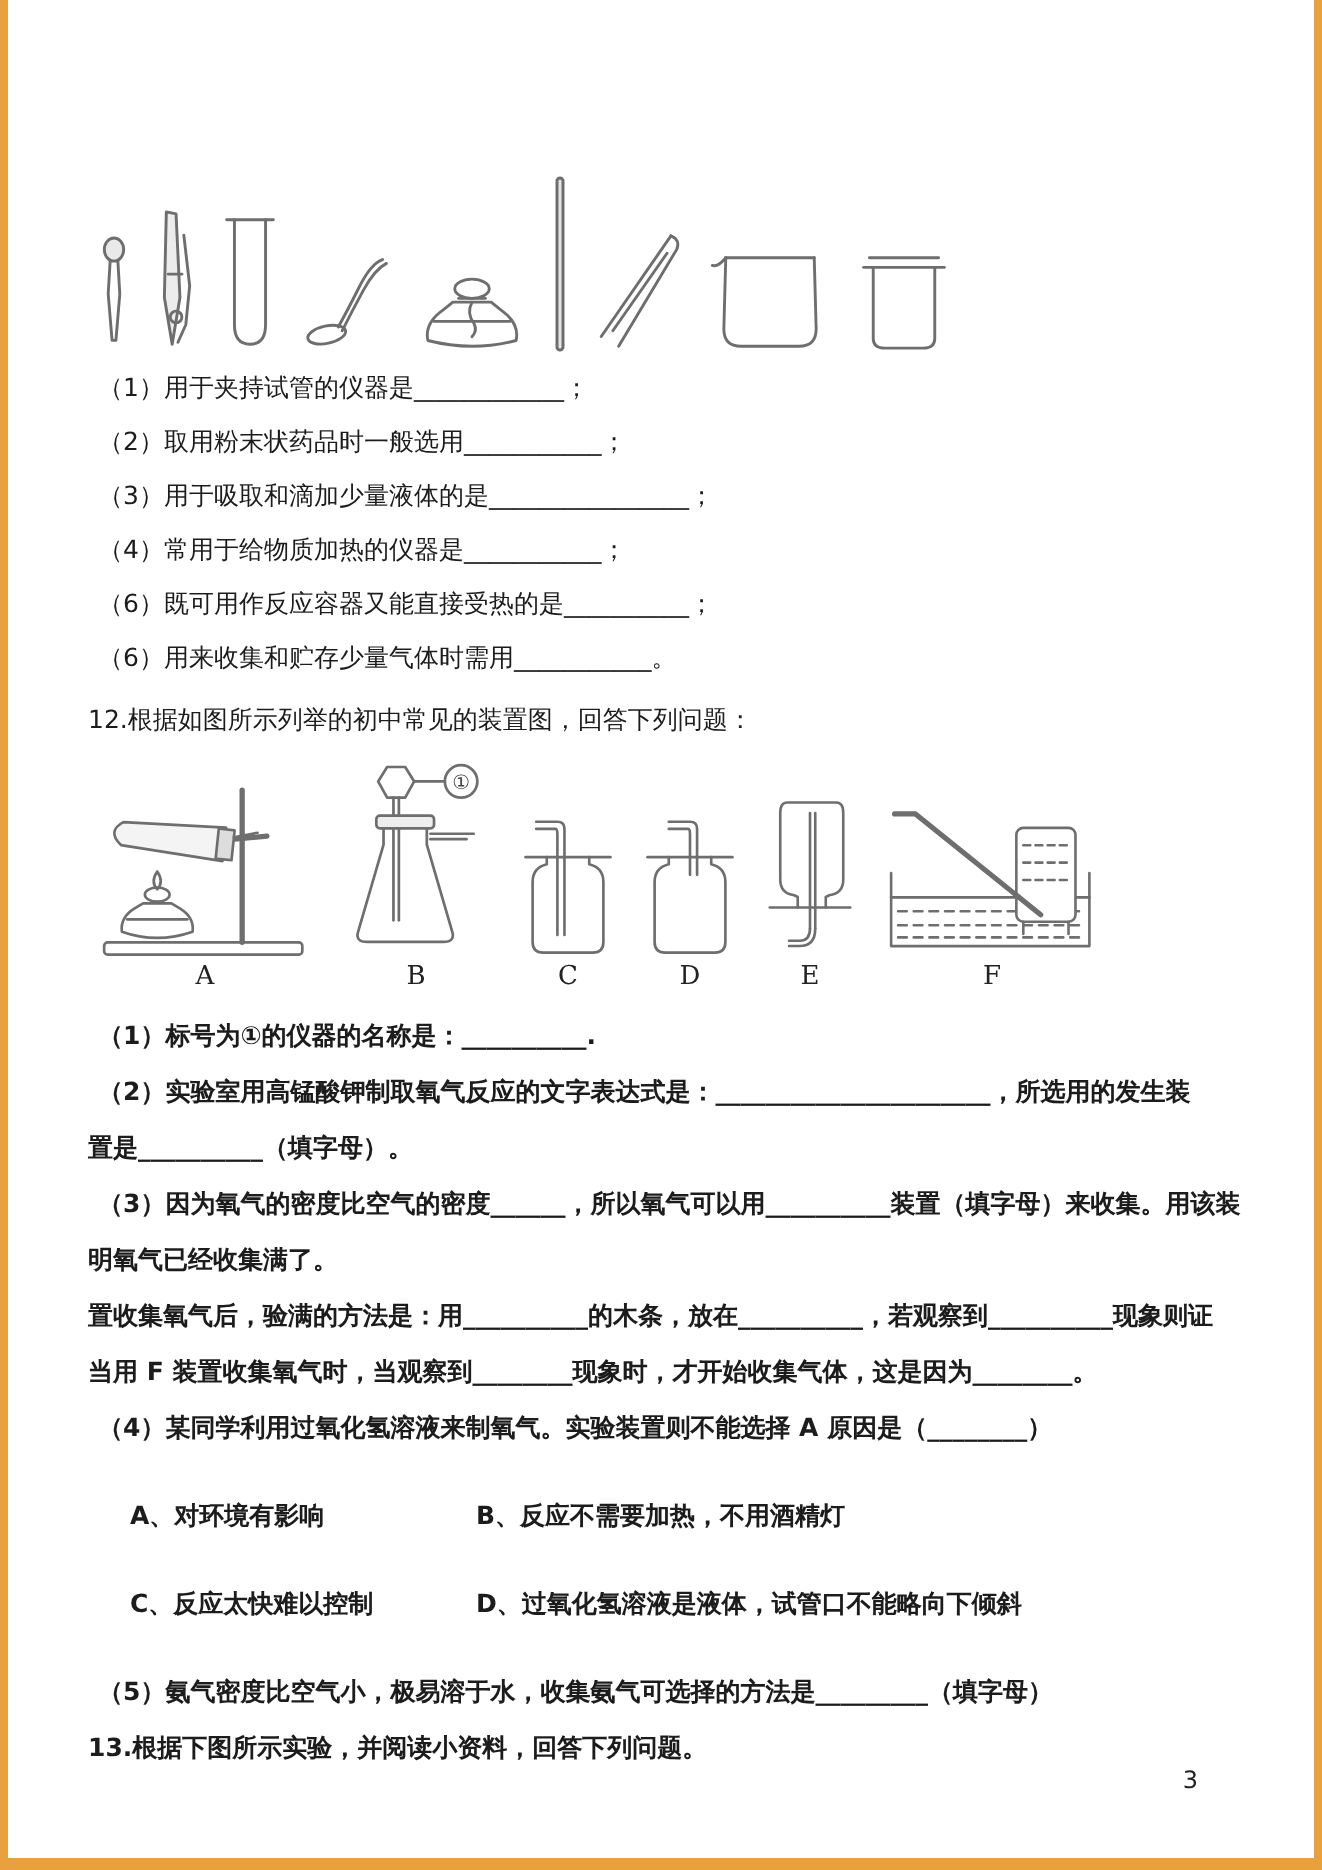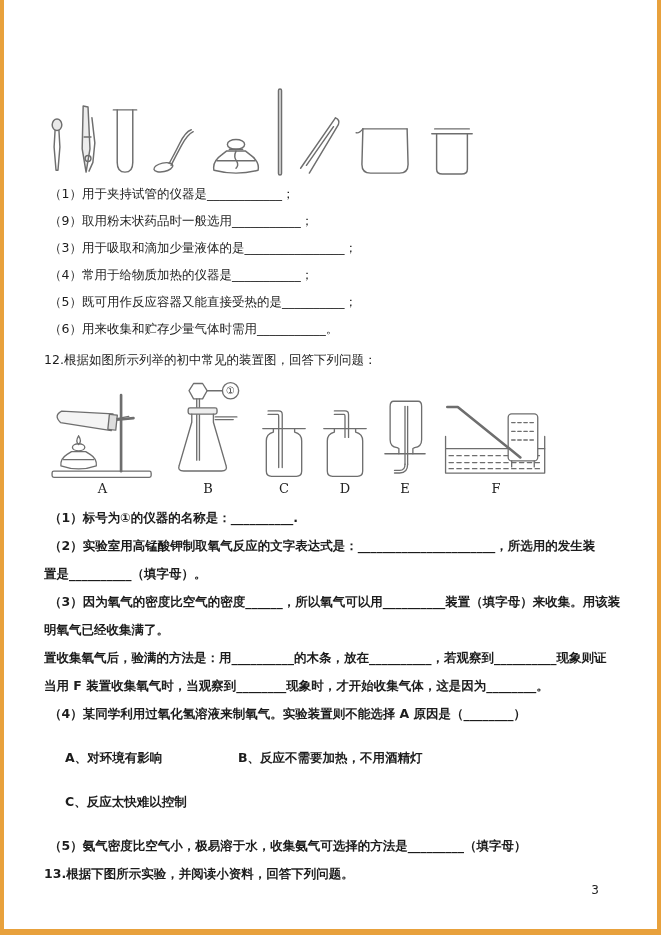--- a/index.html
+++ b/index.html
@@ -113,24 +113,24 @@
       <span>
         <svg width="48" height="50" viewBox="0 0 48 52">
           <line x1="6" y1="3" x2="42" y2="3"></line>
           <line x1="3" y1="8" x2="45" y2="8"></line>
           <path d="M8,8 L8,45 Q8,50 14,50 L34,50 Q40,50 40,45 L40,8"></path>
         </svg>
       </span>
     </div>
 
     <p class="ln indent">（1）用于夹持试管的仪器是____________；</p>
-    <p class="ln indent">（9）取用粉末状药品时一般选用___________；</p>
+    <p class="ln indent">（2）取用粉末状药品时一般选用___________；</p>
     <p class="ln indent">（3）用于吸取和滴加少量液体的是________________；</p>
     <p class="ln indent">（4）常用于给物质加热的仪器是___________；</p>
-    <p class="ln indent">（5）既可用作反应容器又能直接受热的是__________；</p>
+    <p class="ln indent">（6）既可用作反应容器又能直接受热的是__________；</p>
     <p class="ln indent">（6）用来收集和贮存少量气体时需用___________。</p>
 
     <p class="ln" style="margin-top:4px;">12.根据如图所示列举的初中常见的装置图，回答下列问题：</p>
 
     <div class="apparatus-row">
 
       <div class="apparatus">
         <svg width="105" height="92" viewBox="0 0 118 104">
           <rect x="2" y="94" width="112" height="7" rx="2"></rect>
           <line x1="80" y1="8" x2="80" y2="94" stroke-width="3"></line>
@@ -226,20 +226,21 @@
       <p class="ln">置收集氧气后，验满的方法是：用__________的木条，放在__________，若观察到__________现象则证</p>
       <p class="ln">当用 F 装置收集氧气时，当观察到________现象时，才开始收集气体，这是因为________。</p>
       <p class="ln indent">（4）某同学利用过氧化氢溶液来制氧气。实验装置则不能选择 A 原因是（________）</p>
 
       <div class="opts">
         <span class="opt-a">A、对环境有影响</span>
         <span class="opt-b">B、反应不需要加热，不用酒精灯</span>
       </div>
       <div class="opts">
         <span class="opt-a">C、反应太快难以控制</span>
+        <span class="opt-b">D、过氧化氢溶液是液体，试管口不能略向下倾斜</span>
       </div>
 
       <p class="ln indent">（5）氨气密度比空气小，极易溶于水，收集氨气可选择的方法是_________（填字母）</p>
       <p class="ln">13.根据下图所示实验，并阅读小资料，回答下列问题。</p>
     </div>
 
   </div>
 
   <div class="page-num">3</div>
 </div>

